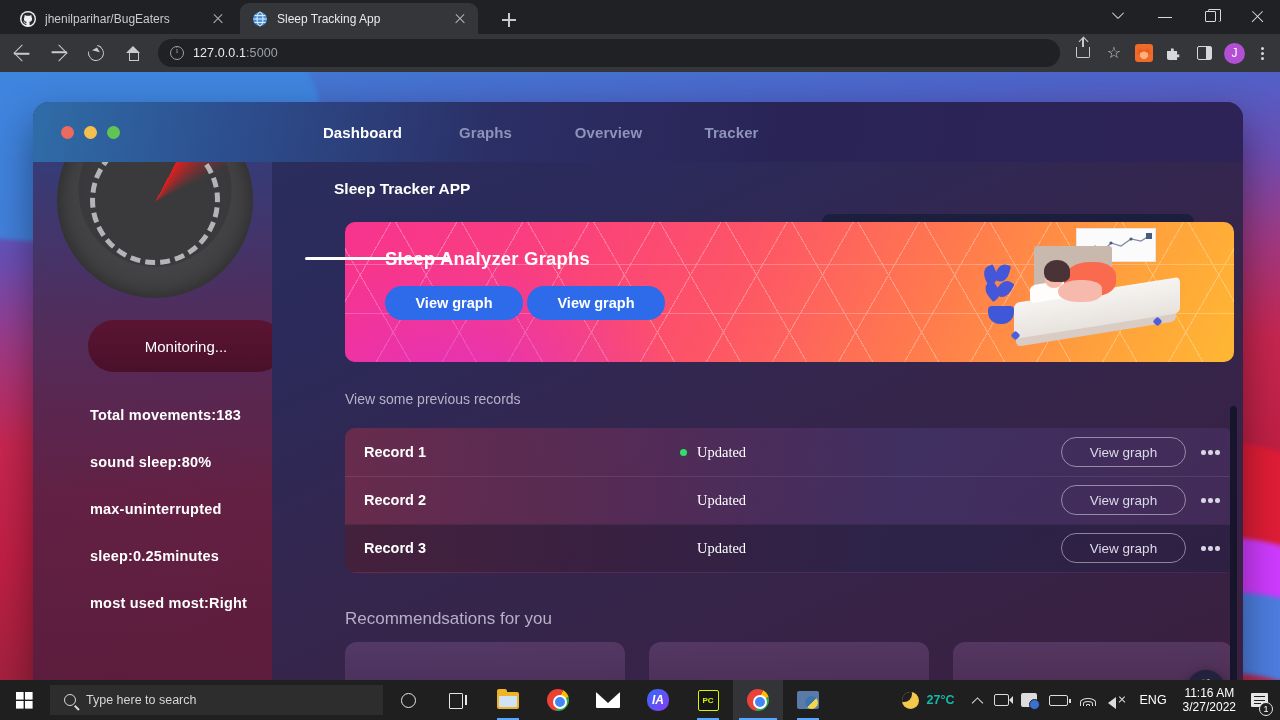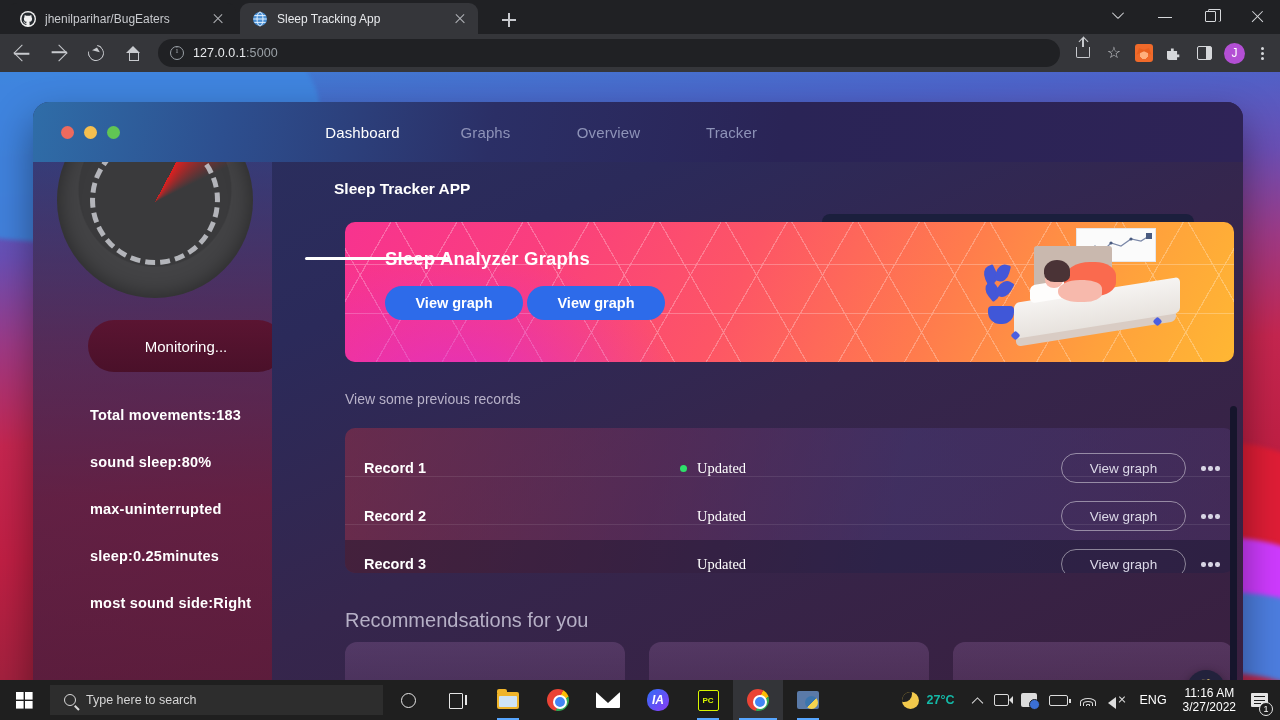--- a/index.html
+++ b/index.html
@@ -202,21 +202,21 @@
   .app-top {
     position: absolute; left: 0; top: 0; width: 100%; height: 60px;
     background: linear-gradient(100deg, #2f6da8 0%, #2d4f8f 16%, #2b2f66 38%, #2a2456 62%, #2e2356 100%);
     display: flex; align-items: center;
   }
   .dots { display: flex; gap: 10px; margin-left: 28px; width: 240px; }
   .dot { width: 13px; height: 13px; border-radius: 50%; }
   .dot.r { background: #ec6a5e; } .dot.y { background: #f5bf4f; } .dot.g { background: #61c554; }
   .tabs { display: flex; align-items: center; }
   .navtab {
-    font-size: 15px; color: #8e93b8; font-weight: 400; padding: 0 0 0 0;
+    font-size: 15px; color: #8e93b8; font-weight: 700; padding: 0 0 0 0;
     width: 123px; text-align: center; position: relative; letter-spacing: .1px;
   }
   .navtab.on { color: #ffffff; }
   .searchbar {
     position: absolute; left: 789px; top: 112px; width: 372px; height: 40px;
     border-radius: 8px; background: #1b1f3d; display: flex; align-items: center;
     gap: 12px; padding: 0 16px;
   }
   .search-ic {
     width: 12px; height: 12px; border: 1.6px solid #b9bdd6; border-radius: 50%; position: relative; flex: 0 0 12px;
@@ -350,21 +350,21 @@
   .sec-label {
     position: absolute; left: 73px; top: 169px; color: #b8b2c9; font-size: 14px;
   }
   .records {
     position: absolute; left: 73px; top: 206px; width: 889px; height: 145px;
     border-radius: 10px; overflow: hidden;
     background: linear-gradient(100deg, rgba(150,46,70,.55) 0%, rgba(110,48,96,.5) 35%,
                 rgba(74,58,120,.5) 62%, rgba(78,52,108,.48) 100%);
   }
   .rec-row {
-    position: absolute; left: 0; width: 889px; height: 48px; display: flex; align-items: center; margin-top: 16px;
+    position: absolute; left: 0; width: 889px; height: 48px; display: flex; align-items: center;
   }
   .rec-row.r1 { top: 0; }
   .rec-row.r2 { top: 48px; }
   .rec-row.r3 { top: 96px; background: rgba(18,18,40,.42); }
   .rec-sep {
     position: absolute; left: 0; width: 889px; height: 1px; background: rgba(255,255,255,.09);
   }
   .rec-name {
     position: absolute; left: 19px; color: #ffffff; font-size: 14.5px; font-weight: 700;
   }
@@ -377,21 +377,21 @@
     border: 1px solid rgba(255,255,255,.45); color: #dcd9e8; font-size: 13.5px;
     display: flex; align-items: center; justify-content: center;
   }
   .rec-more { position: absolute; left: 856px; width: 26px; height: 14px; }
   .rec-more i {
     position: absolute; top: 5px; width: 4.5px; height: 4.5px; border-radius: 50%; background: #d8d5e4;
   }
   .rec-more i:nth-child(1){ left: 0; } .rec-more i:nth-child(2){ left: 7px; } .rec-more i:nth-child(3){ left: 14px; }
 
   .rec-label2 {
-    position: absolute; left: 73px; top: 387px; color: #b6b0c6; font-size: 20px;
+    position: absolute; left: 73px; top: 387px; color: #b6b0c6; font-size: 17px;
   }
   .reco-cards { position: absolute; left: 73px; top: 420px; width: 889px; height: 80px; display: flex; gap: 24px; }
   .reco-card {
     width: 280px; height: 80px; border-radius: 12px 12px 0 0;
     background: linear-gradient(180deg, rgba(126,86,140,.40), rgba(120,70,120,.22));
   }
 
   
   .scrollbar {
     position: absolute; right: 6px; top: 244px; width: 7px; height: 318px;
@@ -679,21 +679,21 @@
           <div class="gauge">
             <div class="gauge-sweep"></div>
             <div class="gauge-ring"></div>
           </div>
           <div class="monitoring">Monitoring...</div>
           <div class="stats">
             <div class="stat">Total movements:183</div>
             <div class="stat">sound sleep:80%</div>
             <div class="stat">max-uninterrupted</div>
             <div class="stat">sleep:0.25minutes</div>
-            <div class="stat">most sound side:Right</div>
+            <div class="stat">most used most:Right</div>
           </div>
         </div>
 
         <div class="main">
           <div class="app-title">Sleep Tracker APP</div>
 
           <div class="content">
 
             <div class="banner">
               <div class="hexes"></div>

